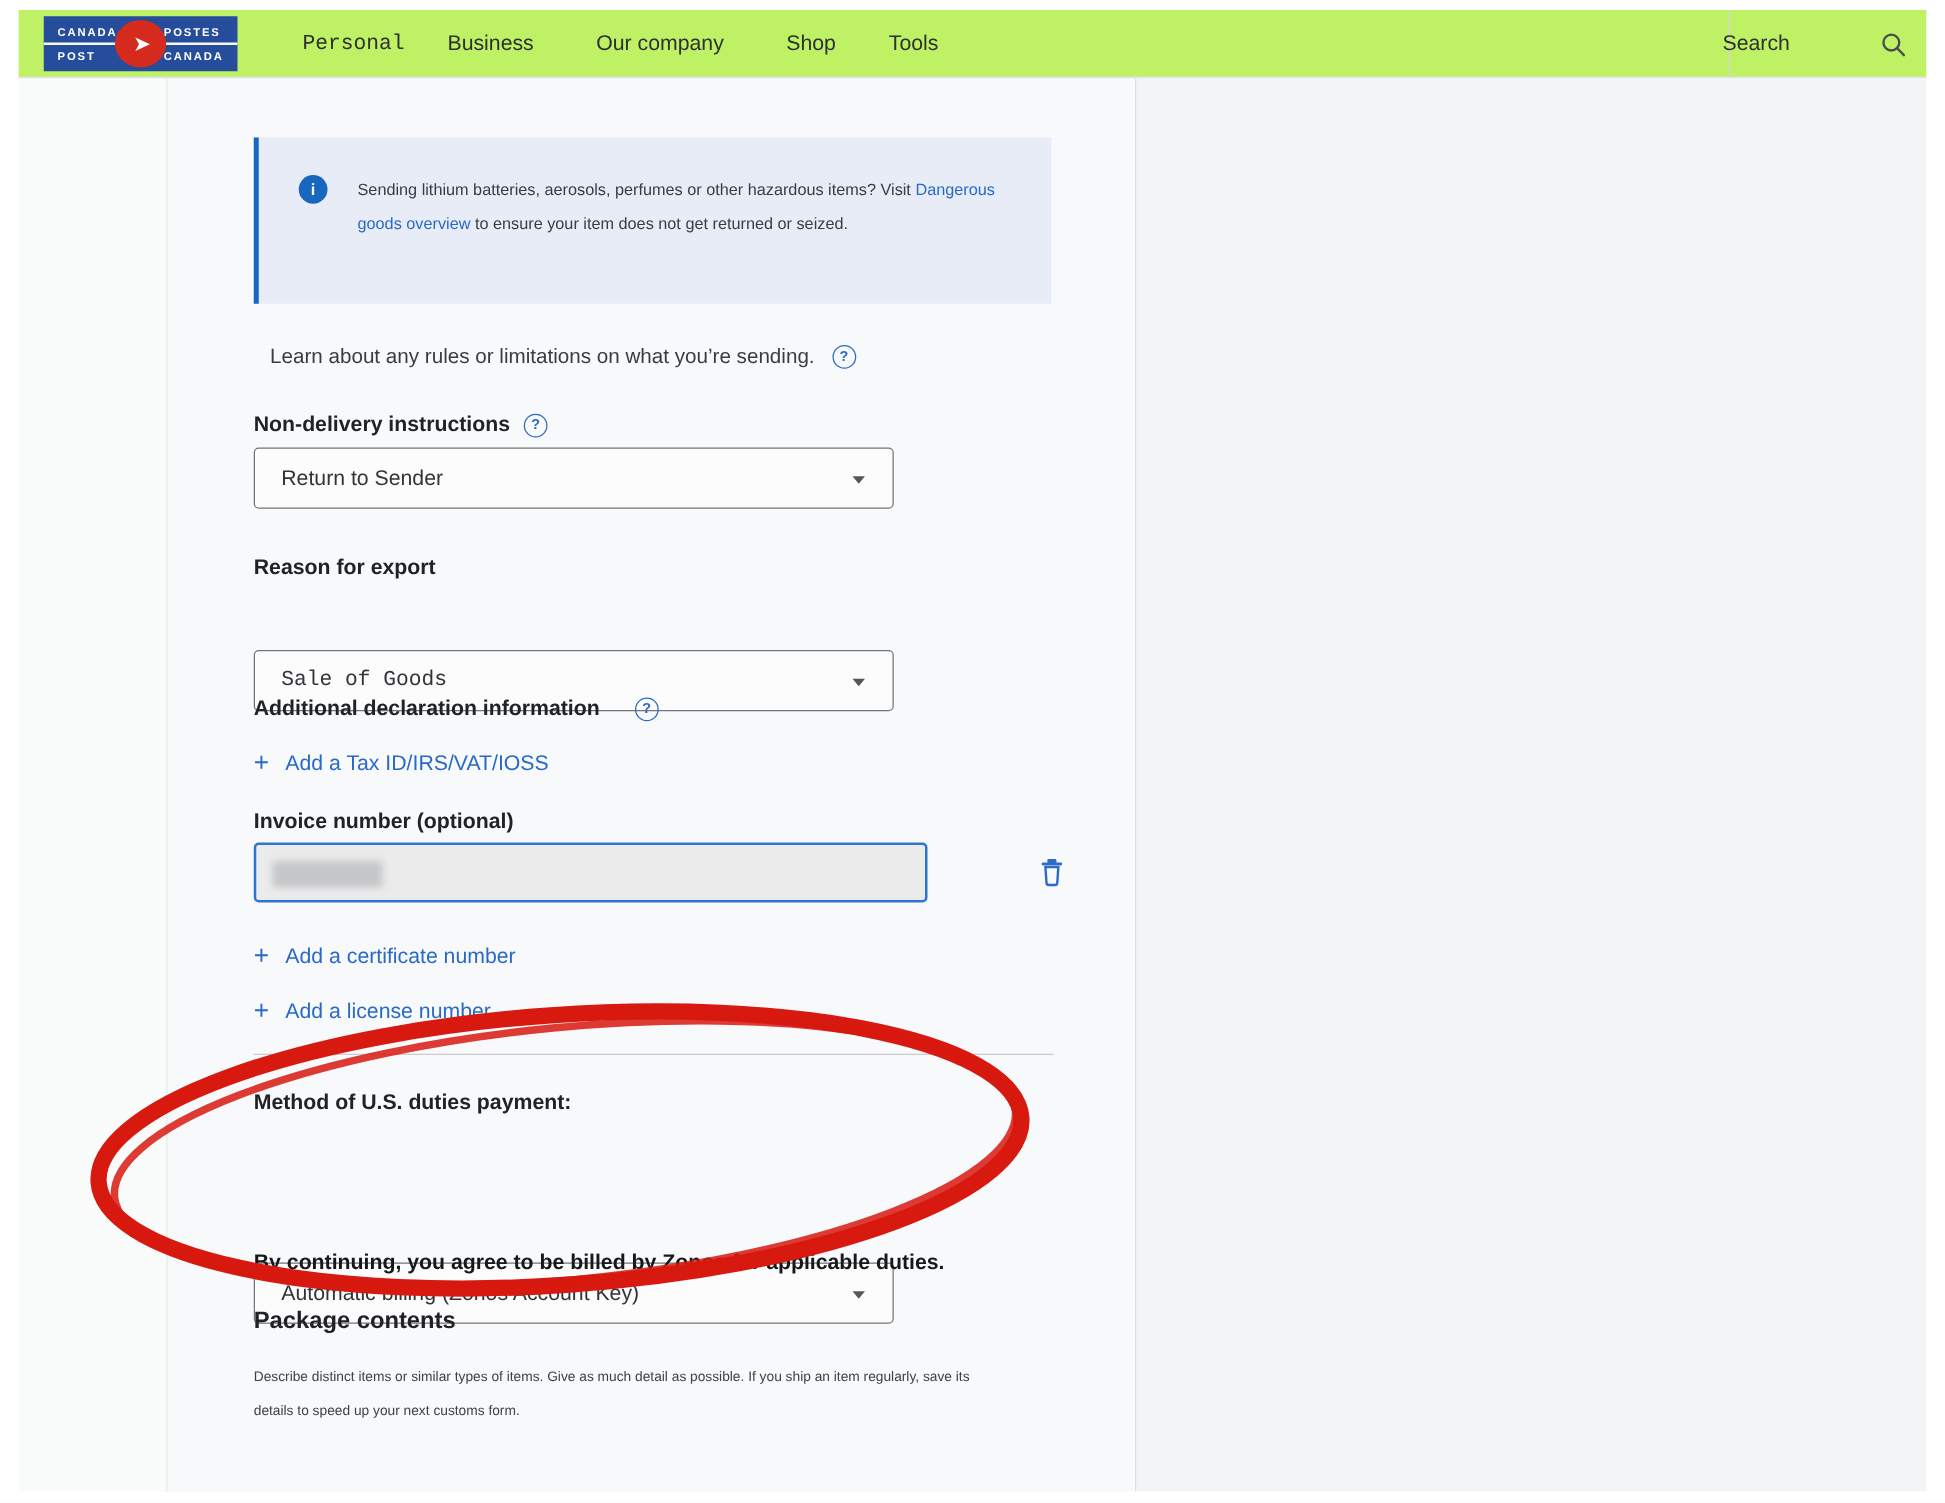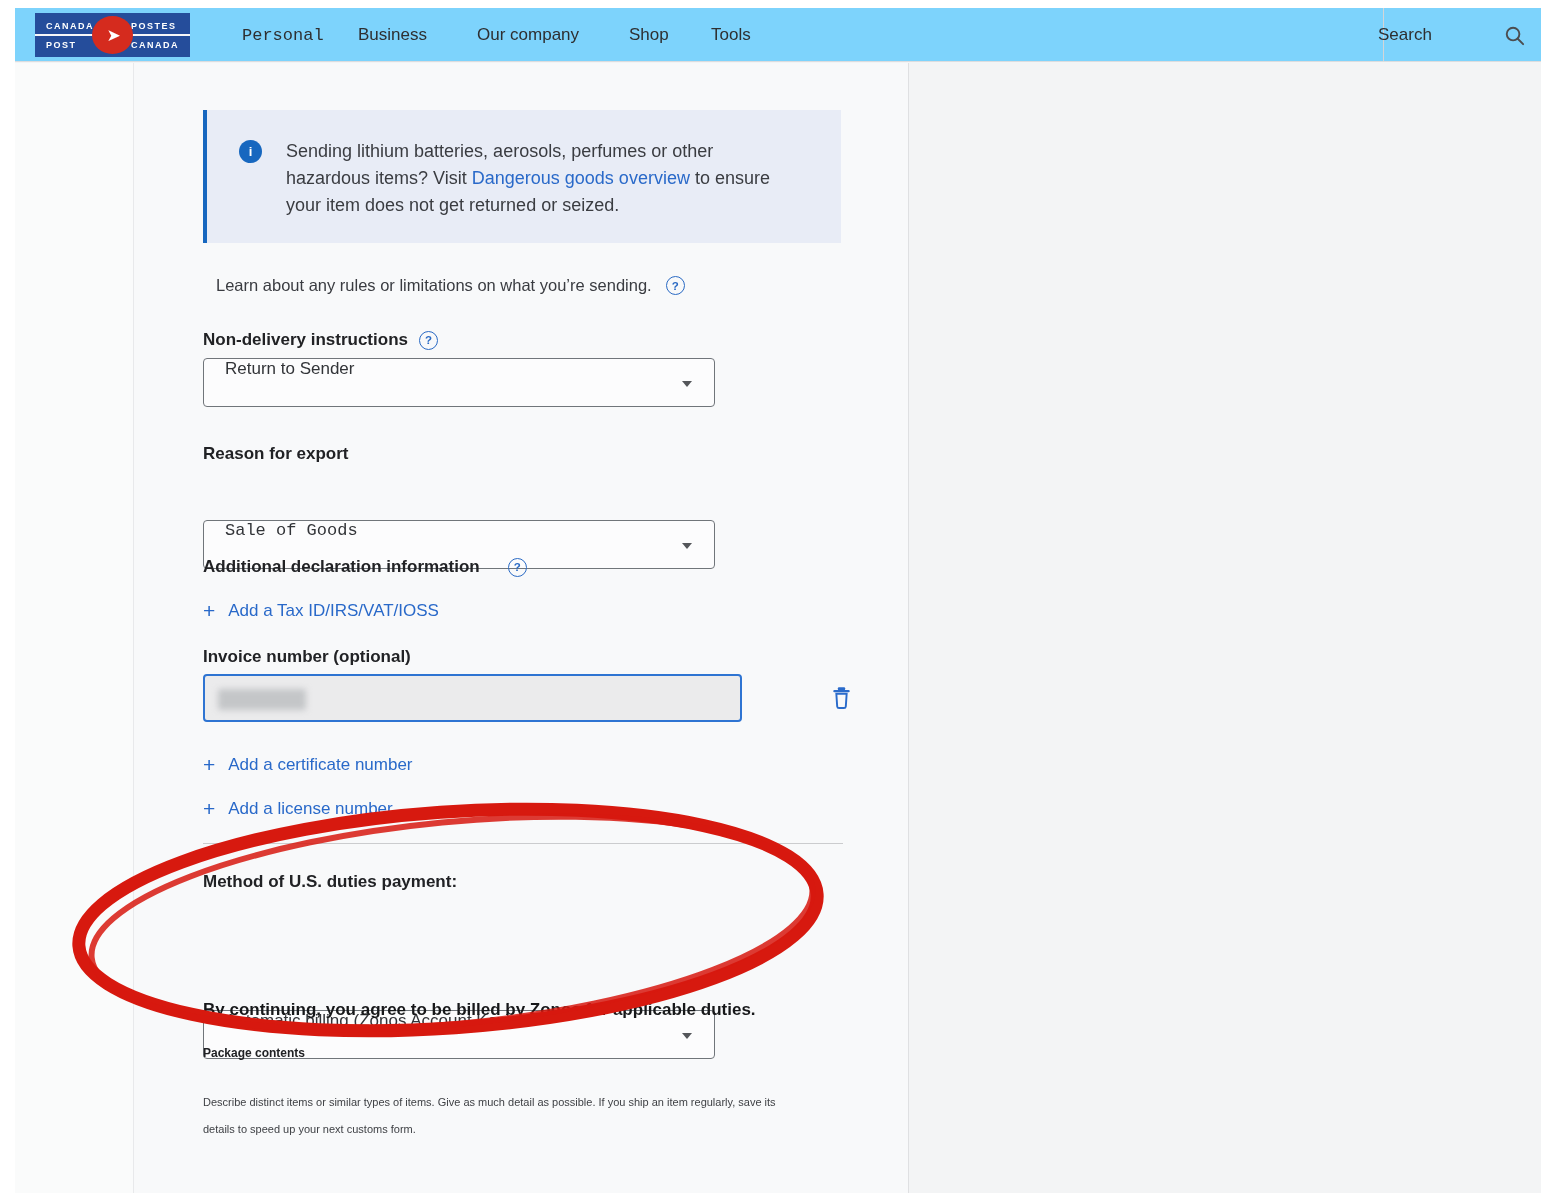--- a/index.html
+++ b/index.html
@@ -5,21 +5,21 @@
   * { margin:0; padding:0; box-sizing:border-box; }
   html,body { background:#ffffff; }
   .page {
     position:relative; width:1556px; height:1202px; overflow:hidden;
     background:#ffffff; font-family:"Liberation Sans", sans-serif; color:#2d2e30;
   }
   
   .viewport { position:absolute; left:15px; top:8px; width:1526px; height:1185px; background:#f3f4f5; }
 
   
-  .nav { position:absolute; left:0; top:0; width:100%; height:54px; background:#7dd3fc; border-bottom:1px solid #dcdddf; }
+  .nav { position:absolute; left:0; top:0; width:100%; height:54px; background:#bef264; border-bottom:1px solid #dcdddf; }
   .logo { position:absolute; left:20px; top:5px; width:155px; height:44px; background:#254d9b; cursor:pointer; }
   .logo-line { position:absolute; left:0; right:0; top:21px; height:2px; background:#f7f7f8; }
   .logo-txt { position:absolute; color:#fff; font-size:9px; font-weight:bold; letter-spacing:1.5px; }
   .lt1 { left:11px; top:8px; } .lt2 { left:11px; top:27px; }
   .rt1 { left:96px; top:8px; } .rt2 { left:96px; top:27px; }
   .logo-oval { position:absolute; left:57px; top:3px; width:41px; height:38px; background:#d52b1e; border-radius:50%;
                display:flex; align-items:center; justify-content:center; }
   .logo-wing { color:#fff; font-size:17px; line-height:1; transform:translateX(1px); }
   .nav-item { position:absolute; top:0; height:54px; display:flex; align-items:center; font-size:17px; color:#2e2f31; cursor:pointer; }
   .nav-divider { position:absolute; top:0; bottom:0; width:1px; background:#d4d5d7; }
@@ -29,43 +29,43 @@
   .gutter { position:absolute; left:0; top:55px; bottom:0; width:118px; background:#fafbfb; }
   .card { position:absolute; left:118px; top:55px; bottom:0; width:776px; background:#f8f9fa;
           border-left:1px solid #e8e9eb; border-right:1px solid #dfe0e2; }
 
   
   .abs { position:absolute; }
   .banner { left:69px; top:47px; width:638px; height:133px; background:#e8ecf6; border-left:4px solid #1767bf; }
   .banner-icon { position:absolute; left:32px; top:30px; width:23px; height:23px; border-radius:50%;
                  background:#1767bf; color:#fff; font-size:13px; font-weight:bold; font-style:normal;
                  display:flex; align-items:center; justify-content:center; }
-  .banner-text { position:absolute; left:79px; top:28px; width:515px; font-size:18px; line-height:27px; color:#3a3c41; }
+  .banner-text { position:absolute; left:79px; top:28px; width:515px; font-size:13px; line-height:27px; color:#3a3c41; }
   .inline-link { color:#2969c9; cursor:pointer; }
 
   .body-line { font-size:16.5px; color:#3a3c41; display:flex; align-items:center; gap:14px; }
   .label { font-size:17px; font-weight:bold; color:#212225; display:flex; align-items:center; gap:11px; }
   .help { width:19px; height:19px; border:1.5px solid #2a6ac4; border-radius:50%; color:#2a6ac4;
           font-size:11.5px; font-weight:bold; display:inline-flex; align-items:center; justify-content:center; cursor:pointer; flex:none; }
 
   .select { width:512px; height:49px; background:#fcfcfd; border:1px solid #70757a; border-radius:4px;
-            display:flex; padding:0 40px 0 21px; font-size:17px; color:#323438; cursor:pointer; position:relative; }
+            display:flex; align-items:center; padding:0 40px 0 21px; font-size:17px; color:#323438; cursor:pointer; position:relative; }
   .caret { position:absolute; right:22px; top:50%; margin-top:-2px; width:0; height:0;
            border-left:5.5px solid transparent; border-right:5.5px solid transparent; border-top:6.5px solid #54565a; }
 
   .add-link { display:flex; align-items:center; gap:13px; font-size:17px; color:#2969c9; cursor:pointer; }
   .plus { font-size:21px; font-weight:400; line-height:1; color:#2969c9; }
 
   .text-input { width:539px; height:48px; background:#ebebec; border:2px solid #2e74d2; border-radius:4px; position:relative; cursor:text; }
   .redacted-blob { position:absolute; left:13px; top:13px; width:88px; height:21px; background:#c4c6c8; filter:blur(3px); border-radius:2px; }
   .trash-btn { position:absolute; left:625px; top:11px; width:26px; height:28px; background:none; border:none; cursor:pointer; padding:0; }
 
   .divider { height:1px; background:#cbccce; width:640px; }
   .bold-note { font-size:17px; font-weight:bold; color:#17181a; }
-  .heading { font-size:12px; font-weight:bold; color:#212225; }
+  .heading { font-size:19px; font-weight:bold; color:#212225; }
   .para { width:580px; font-size:11px; line-height:27px; color:#3f4145; }
 
   
   .annotation { position:absolute; left:0; top:0; width:1556px; height:1202px; pointer-events:none; }
 </style>
 </head>
 <body>
 
 <div class="page">
   <div class="viewport">

